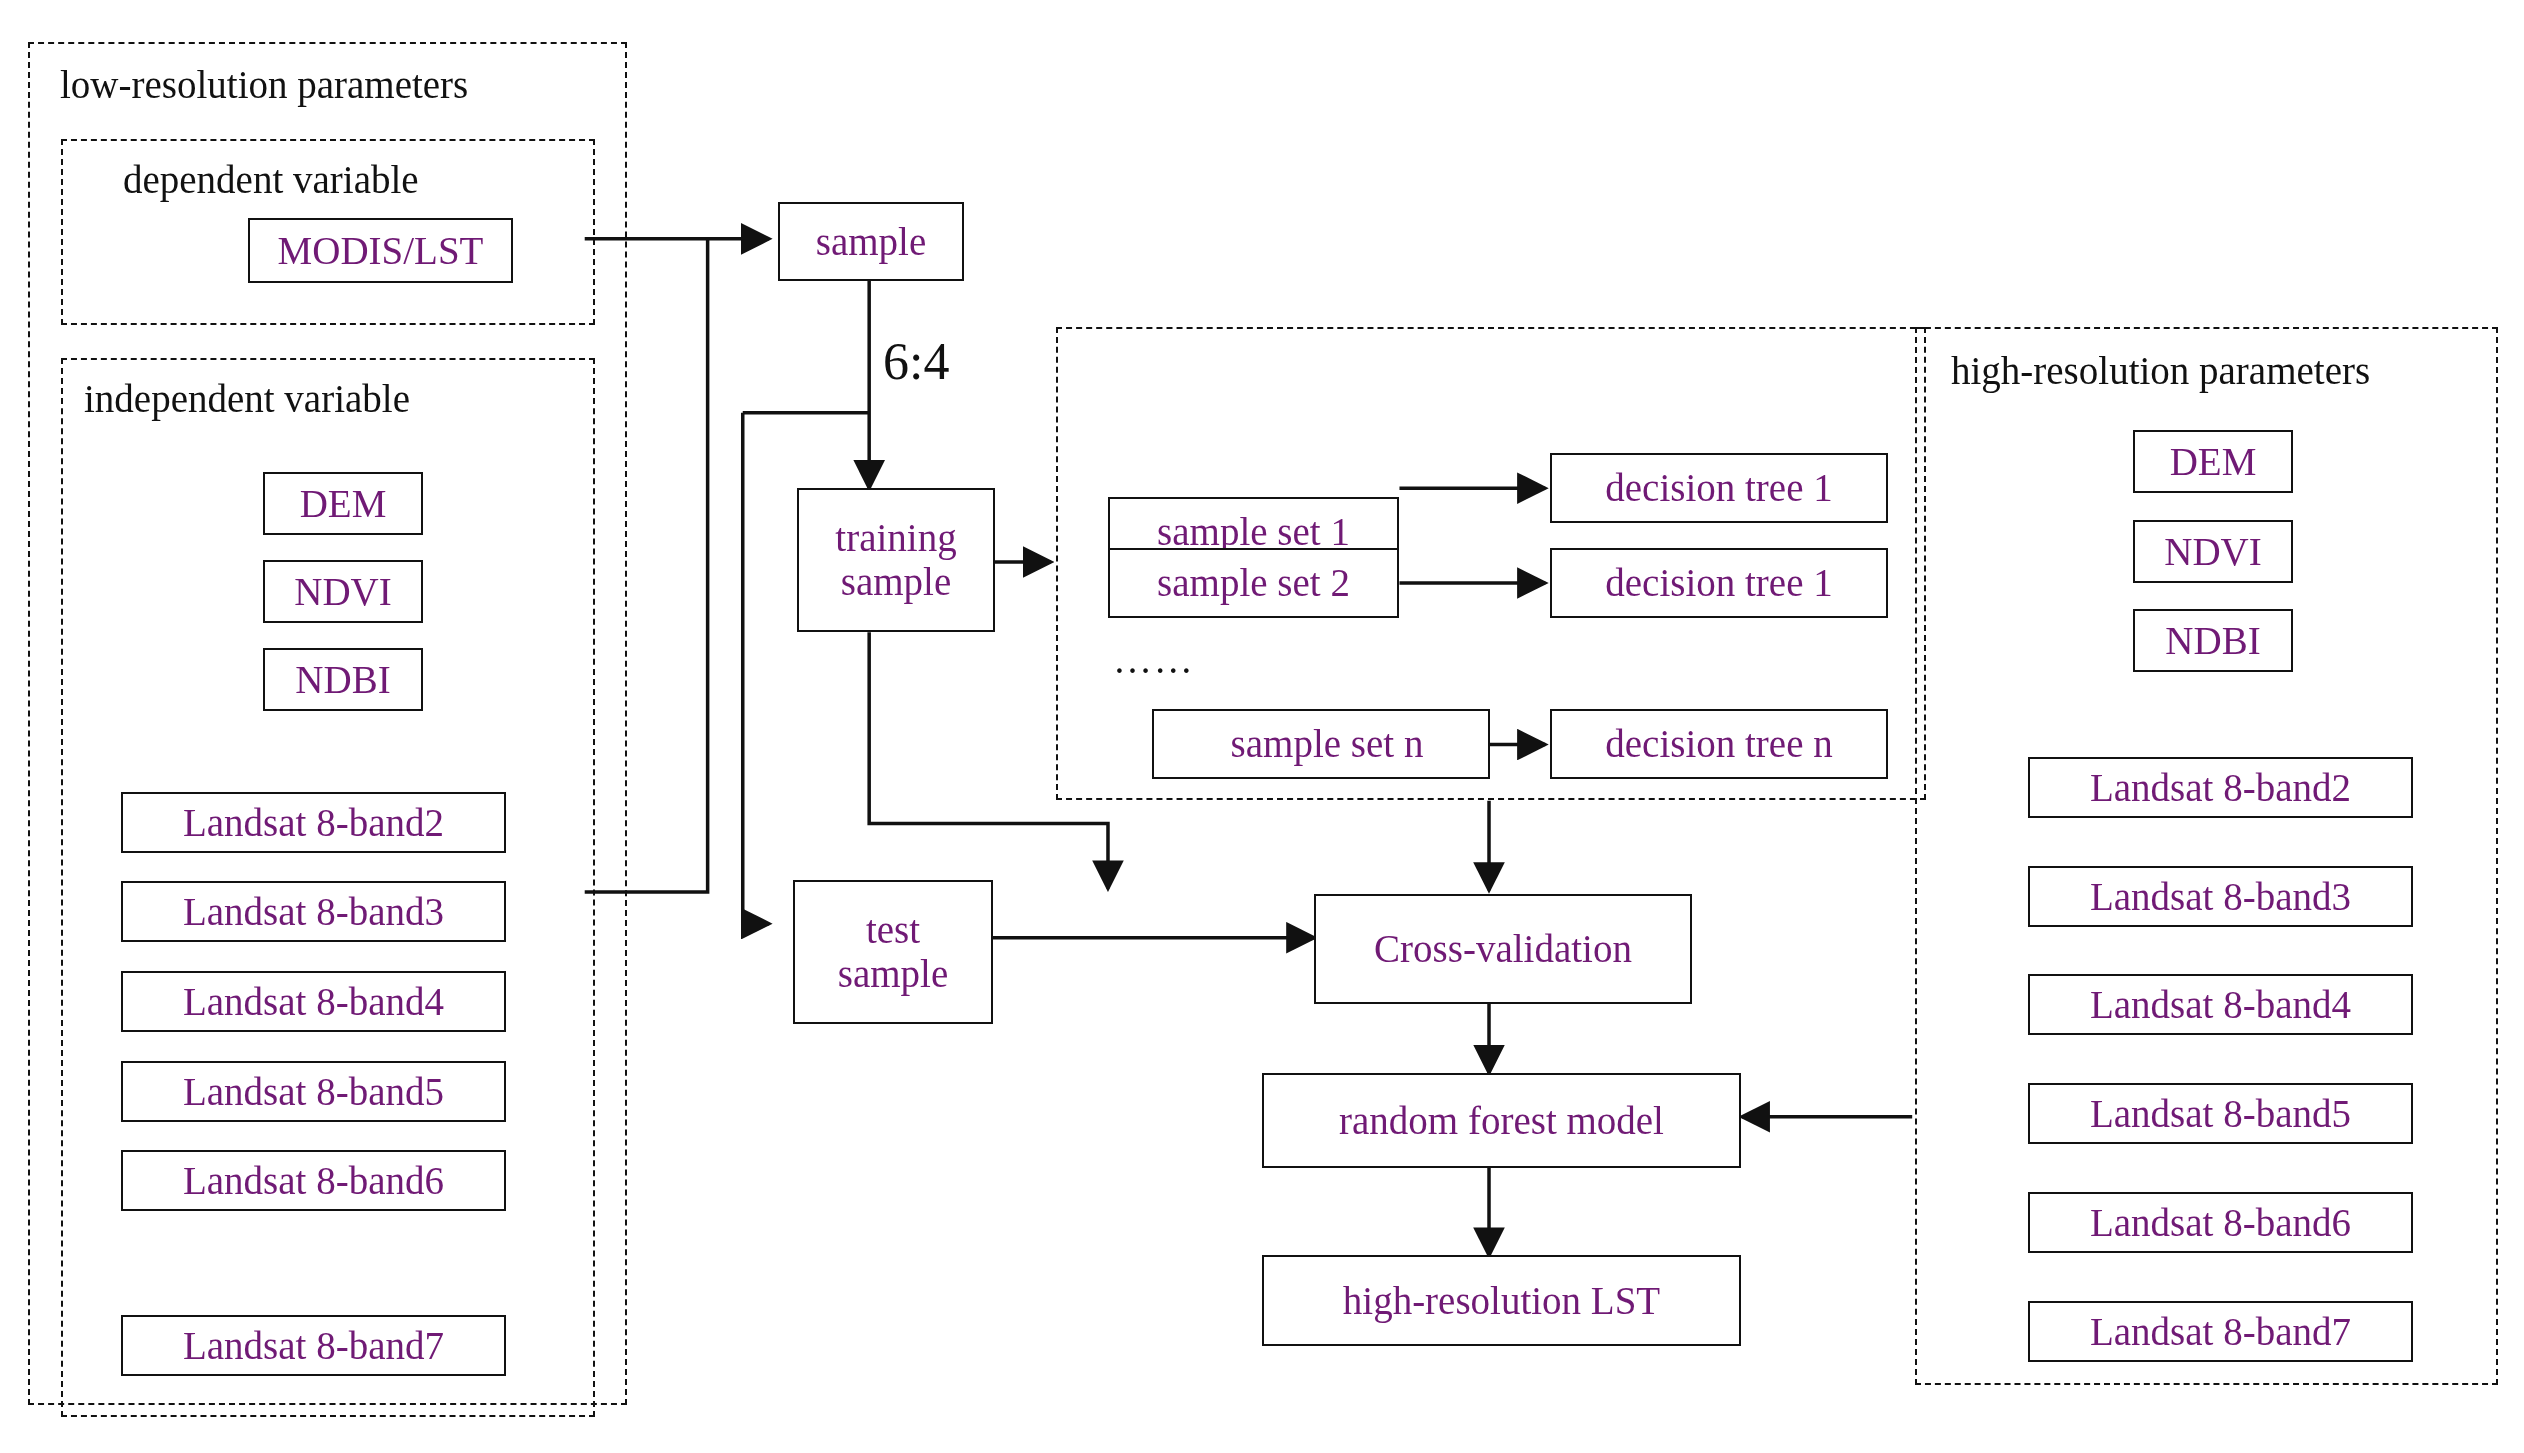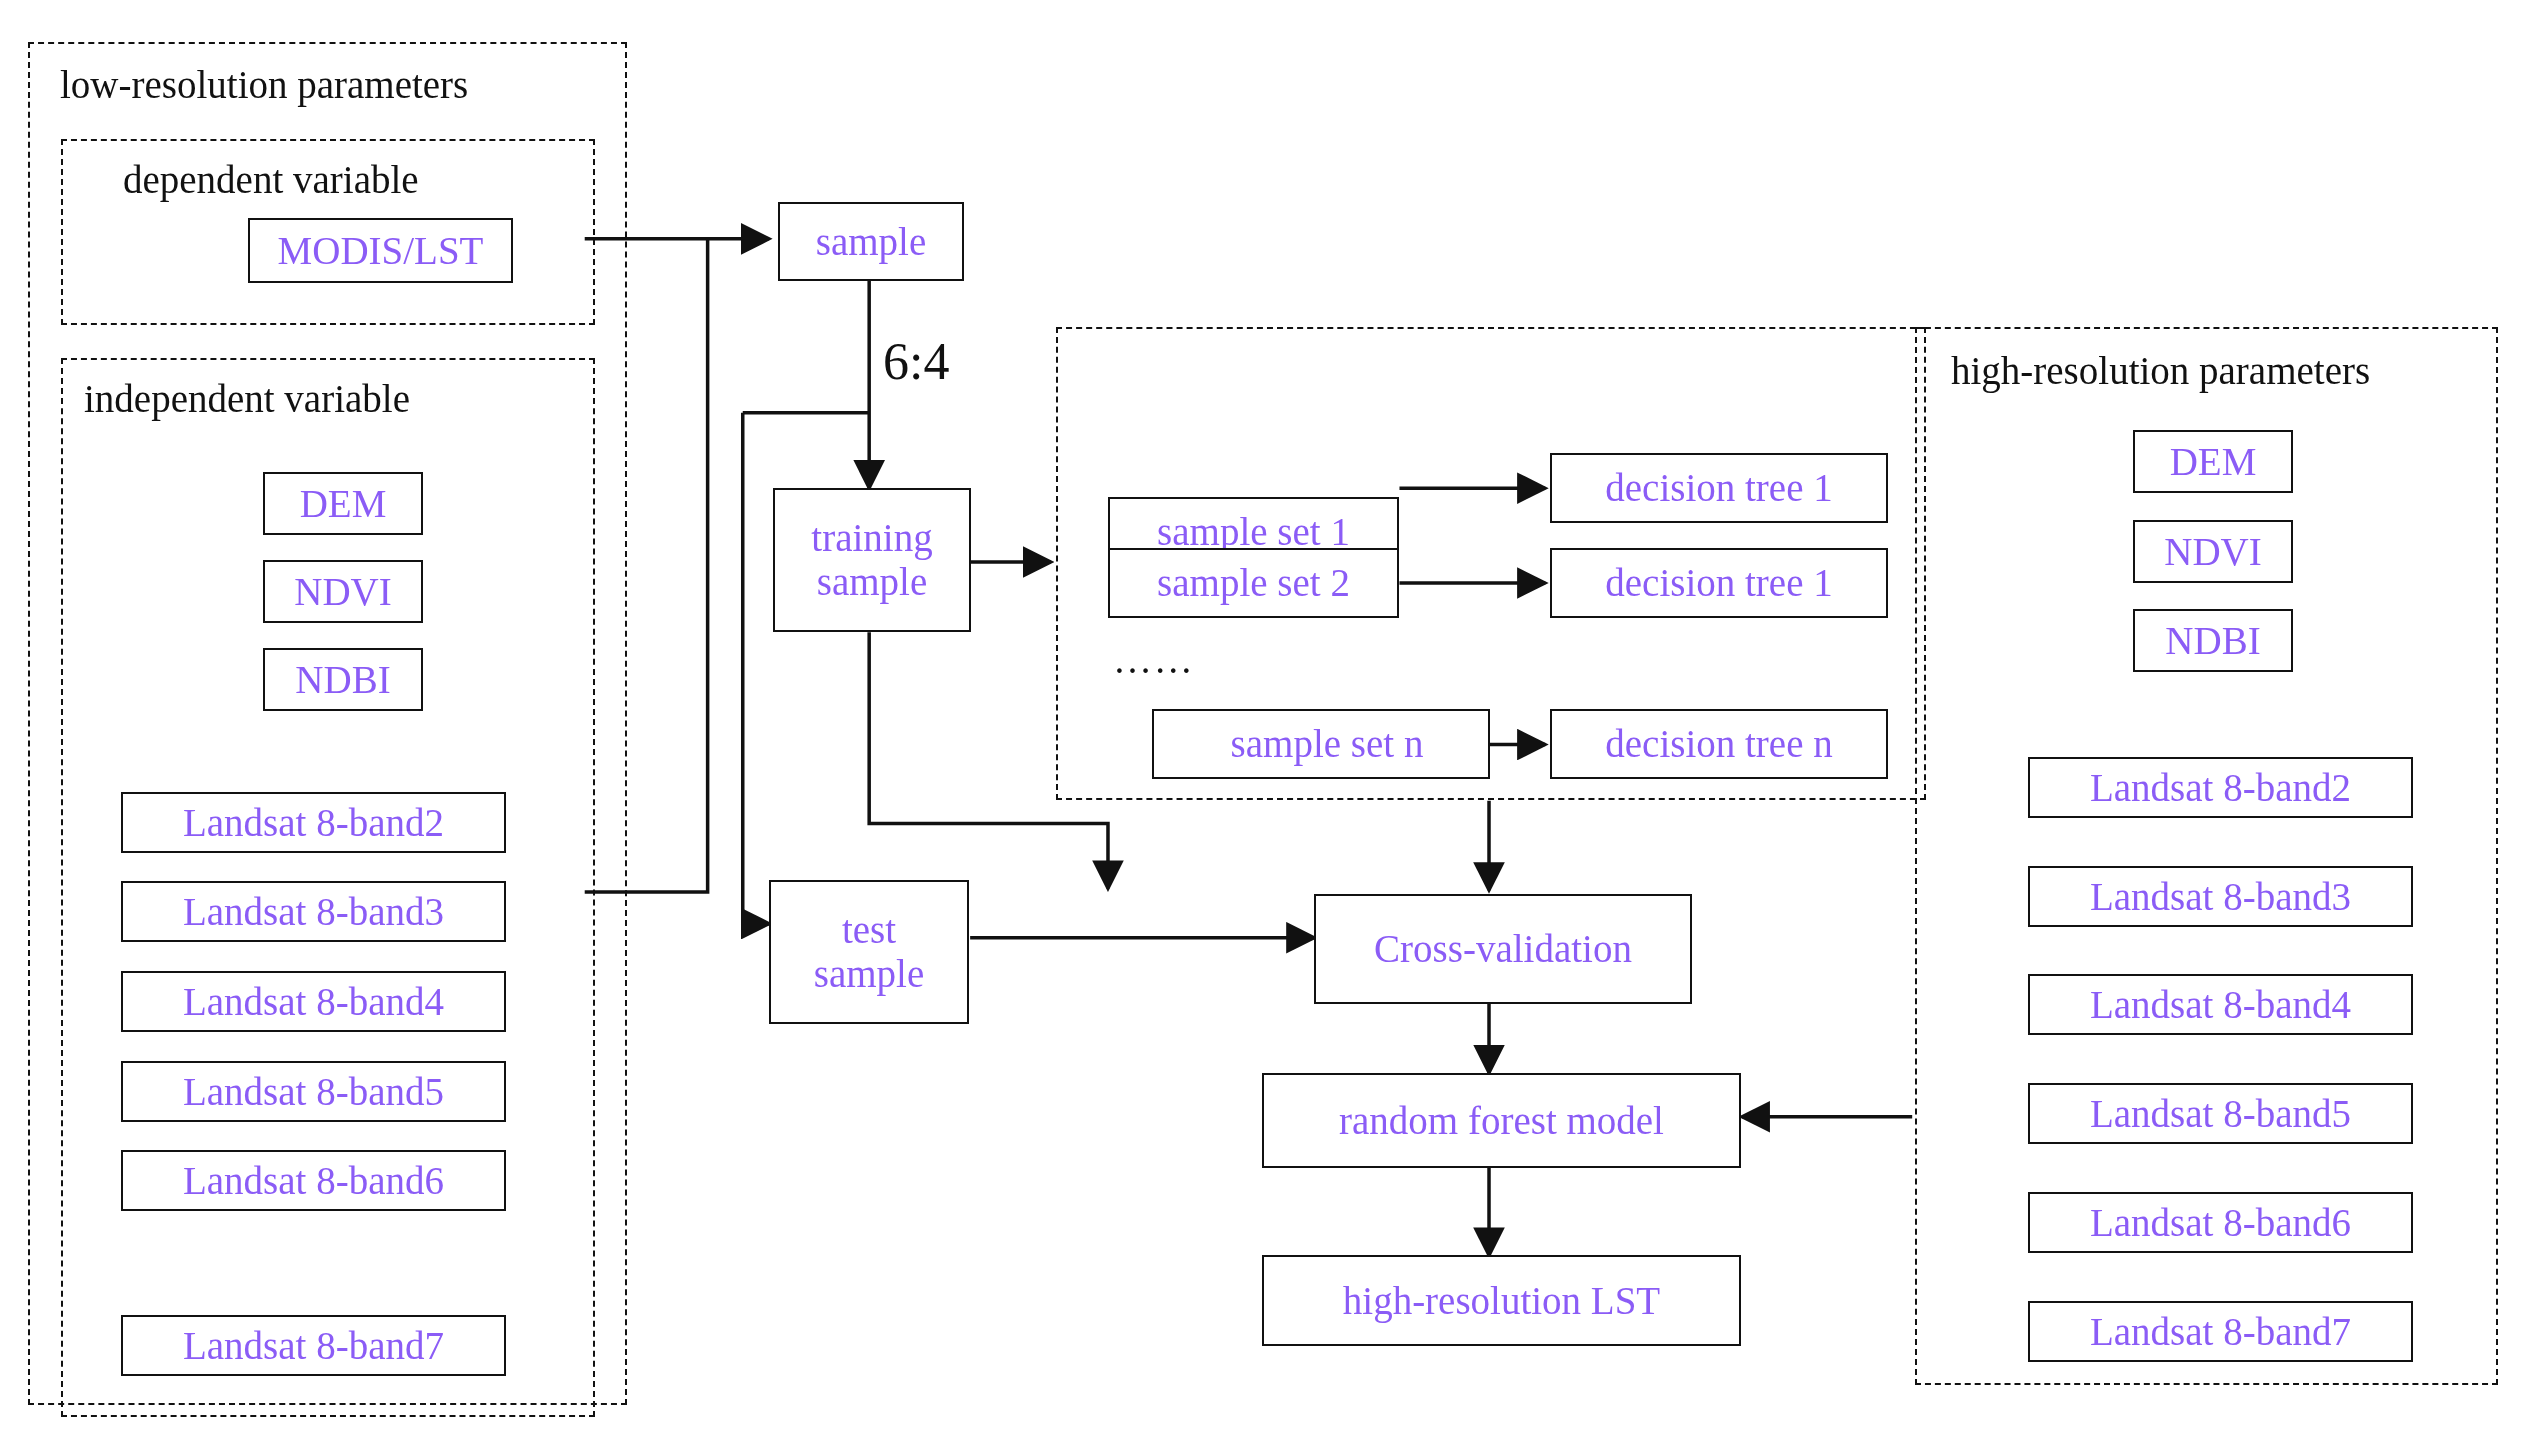--- a/index.html
+++ b/index.html
@@ -3,22 +3,22 @@
 <meta charset="utf-8">
 <style>
   html,body{margin:0;padding:0;background:#ffffff;}
   body{font-family:"Liberation Serif","DejaVu Serif",serif;}
   #stage{position:relative;width:2525px;height:1454px;background:#fff;overflow:hidden;}
   #wires{position:absolute;left:0;top:0;width:2525px;height:1454px;}
   .dashbox{position:absolute;border:2.6px dashed #111;box-sizing:border-box;background:transparent;}
   .grouptitle{position:absolute;font-size:39px;color:#111;white-space:nowrap;line-height:1;}
   .node{position:absolute;box-sizing:border-box;border:2.6px solid #111;background:#fff;
         display:flex;align-items:center;justify-content:center;text-align:center;
-        font-size:39px;color:#8b5cf6;line-height:1.06;}
-  .node.twoline{line-height:1.12;}
+        font-size:39px;color:#701a75;line-height:1.06;}
+  .node.twoline{line-height:1.12;margin-left:24px;}
   .edgelabel{position:absolute;font-size:52px;color:#111;white-space:nowrap;}
   .dots{position:absolute;font-size:39px;color:#111;letter-spacing:1.8px;}
 </style>
 </head>
 <body>
 
 <div id="stage">
 
   <svg id="wires" viewBox="0 0 2876 1656" xmlns="http://www.w3.org/2000/svg">
     <defs>

